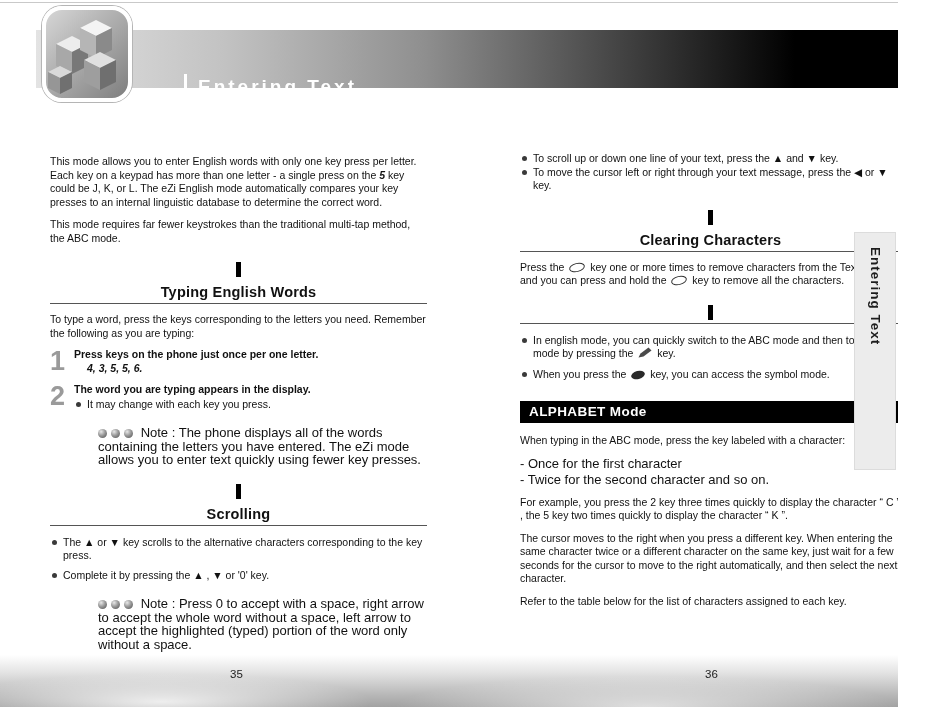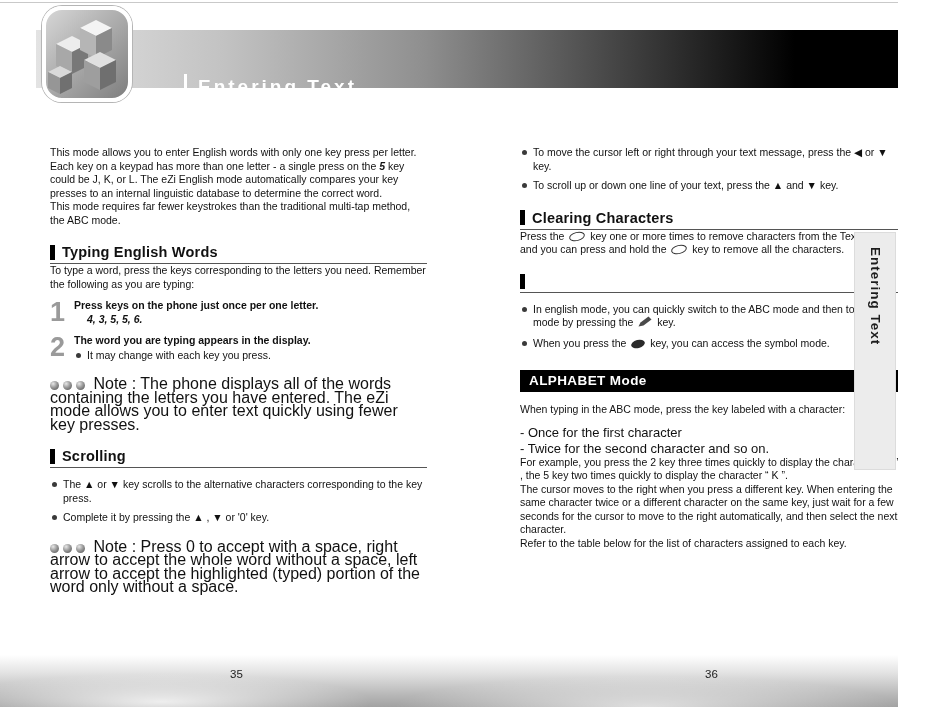--- a/index.html
+++ b/index.html
@@ -35,44 +35,44 @@
   
   .col { position:absolute; top:146px; }
   .col-left  { left:50px;  width:377px; }
   .col-right { left:520px; width:381px; }
 
   .h-bar {
     background:#000; color:#fff; font-weight:bold;
     font-size:13.5px; letter-spacing:0.4px;
     height:22px; line-height:22px; padding-left:9px;
   }
-  .para { font-size:10.5px; line-height:13.5px; }
+  .para { font-size:10.5px; line-height:13.5px; margin-top:9px; }
   .bi { font-weight:bold; font-style:italic; }
 
   .sec {
     display:flex; align-items:center; gap:7px;
     border-bottom:1.5px solid #555;
-    padding-bottom:3px; margin-top:17px;
+    padding-bottom:3px; margin-top:17px;flex-direction:column;
   }
   .sec .bar { width:5px; height:15px; background:#000; flex:none; }
   .sec .sec-title { font-size:14.5px; font-weight:bold; letter-spacing:0.2px; }
 
   .bullet { display:flex; font-size:10.5px; line-height:13.5px; margin-top:6px; }
   .dot {
     flex:none; width:5px; height:5px; border-radius:50%;
     background:#3a3a3a; margin:4px 6px 0 2px;
   }
 
   .step { display:flex; margin-top:8px; }
   .step-num { flex:none; width:24px; font-size:27px; font-weight:bold; color:#9a9a9a; line-height:26px; }
   .step-body { flex:1; font-size:10.5px; line-height:13.5px; }
   .step-heading { font-weight:bold; }
   .keys { font-weight:bold; font-style:italic; margin-left:13px; }
 
-  .note { font-size:16px; line-height:13.5px; margin-top:15px; }
+  .note { font-size:13px; line-height:13.5px; margin-top:15px;margin-left:48px; }
   .ball {
     display:inline-block; width:9px; height:9px; border-radius:50%;
     background: radial-gradient(circle at 35% 30%, #e8e8e8 0%, #9a9a9a 45%, #4c4c4c 100%);
     margin-right:4px; vertical-align:-1px;
   }
 
   
   .key-oval {
     display:inline-block; width:16px; height:9px;
     border:1.3px solid #333; border-radius:50%;
@@ -185,27 +185,27 @@
     <div class="bullet">
       <span class="dot"></span>
       <span>Complete it by pressing the ▲ , ▼ or '0' key.</span>
     </div>
 
     <p class="note"><span class="ball"></span><span class="ball"></span><span class="ball"></span> <span>Note : Press 0 to accept with a space, right arrow to accept the whole word without a space, left arrow to accept the highlighted (typed) portion of the word only without a space.</span></p>
   </div>
 
   <div class="col col-right">
 
+    <div class="bullet">
+      <span class="dot"></span>
+      <span>To scroll up or down one line of your text, press the ▲ and ▼ key.</span>
+    </div>
     <div class="bullet" style="margin-top:0">
       <span class="dot"></span>
       <span>To move the cursor left or right through your text message, press the ◀ or ▼ key.</span>
-    </div>
-    <div class="bullet">
-      <span class="dot"></span>
-      <span>To scroll up or down one line of your text, press the ▲ and ▼ key.</span>
     </div>
 
     <div class="sec">
       <div class="bar"></div>
       <div class="sec-title">Clearing Characters</div>
     </div>
 
     <p class="para"><span>Press the </span><span class="key-oval"></span><span> key one or more times to remove characters from the Text Area and you can press and hold the </span><span class="key-oval"></span><span> key to remove all the characters.</span></p>
 
     <div class="sec">

